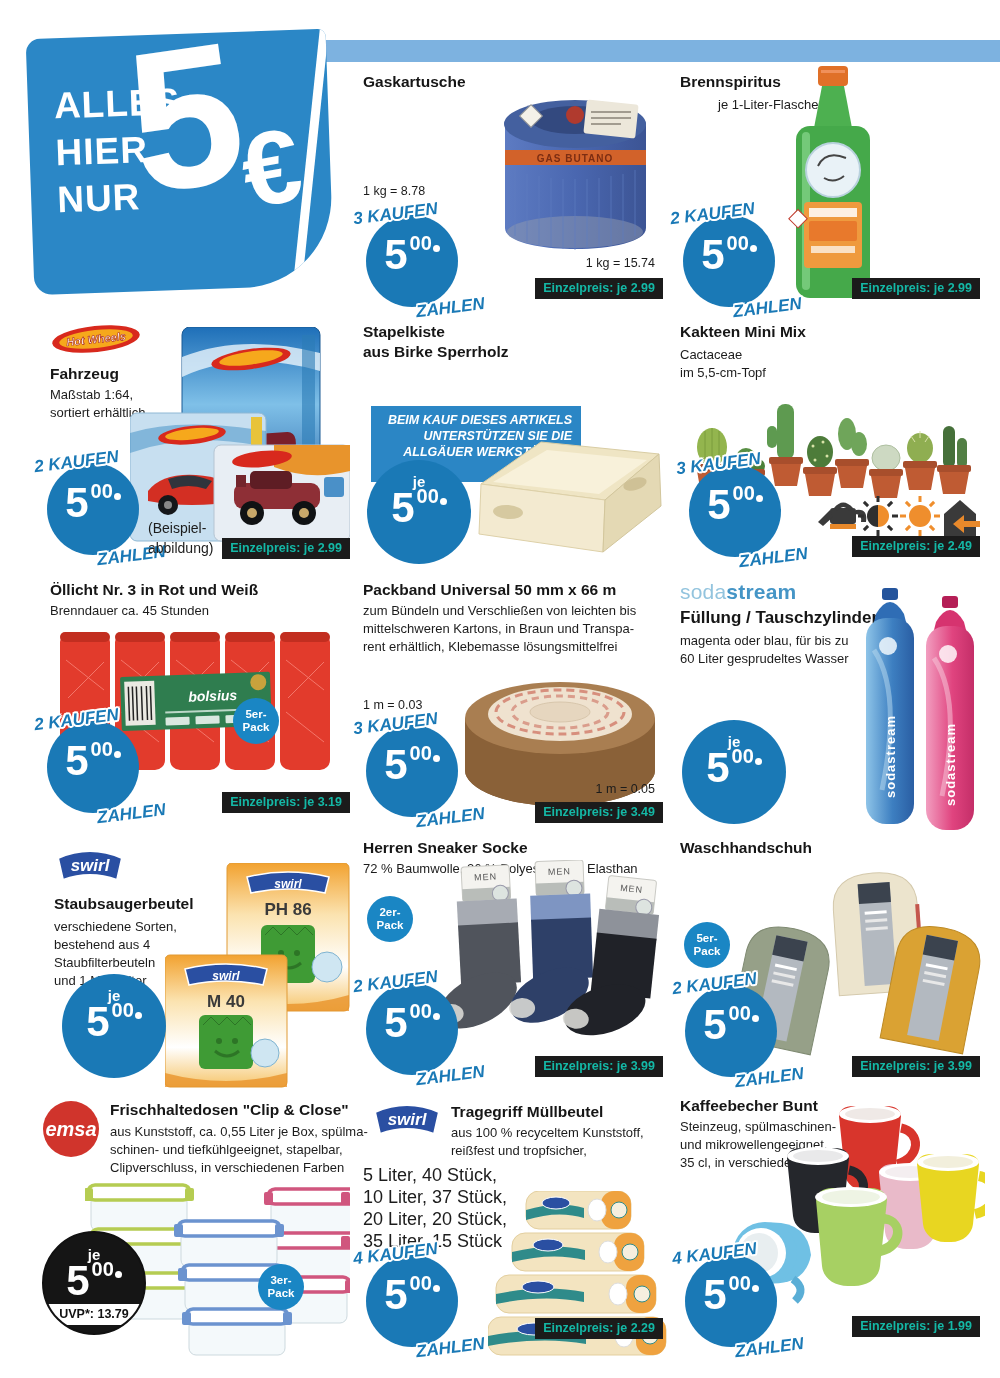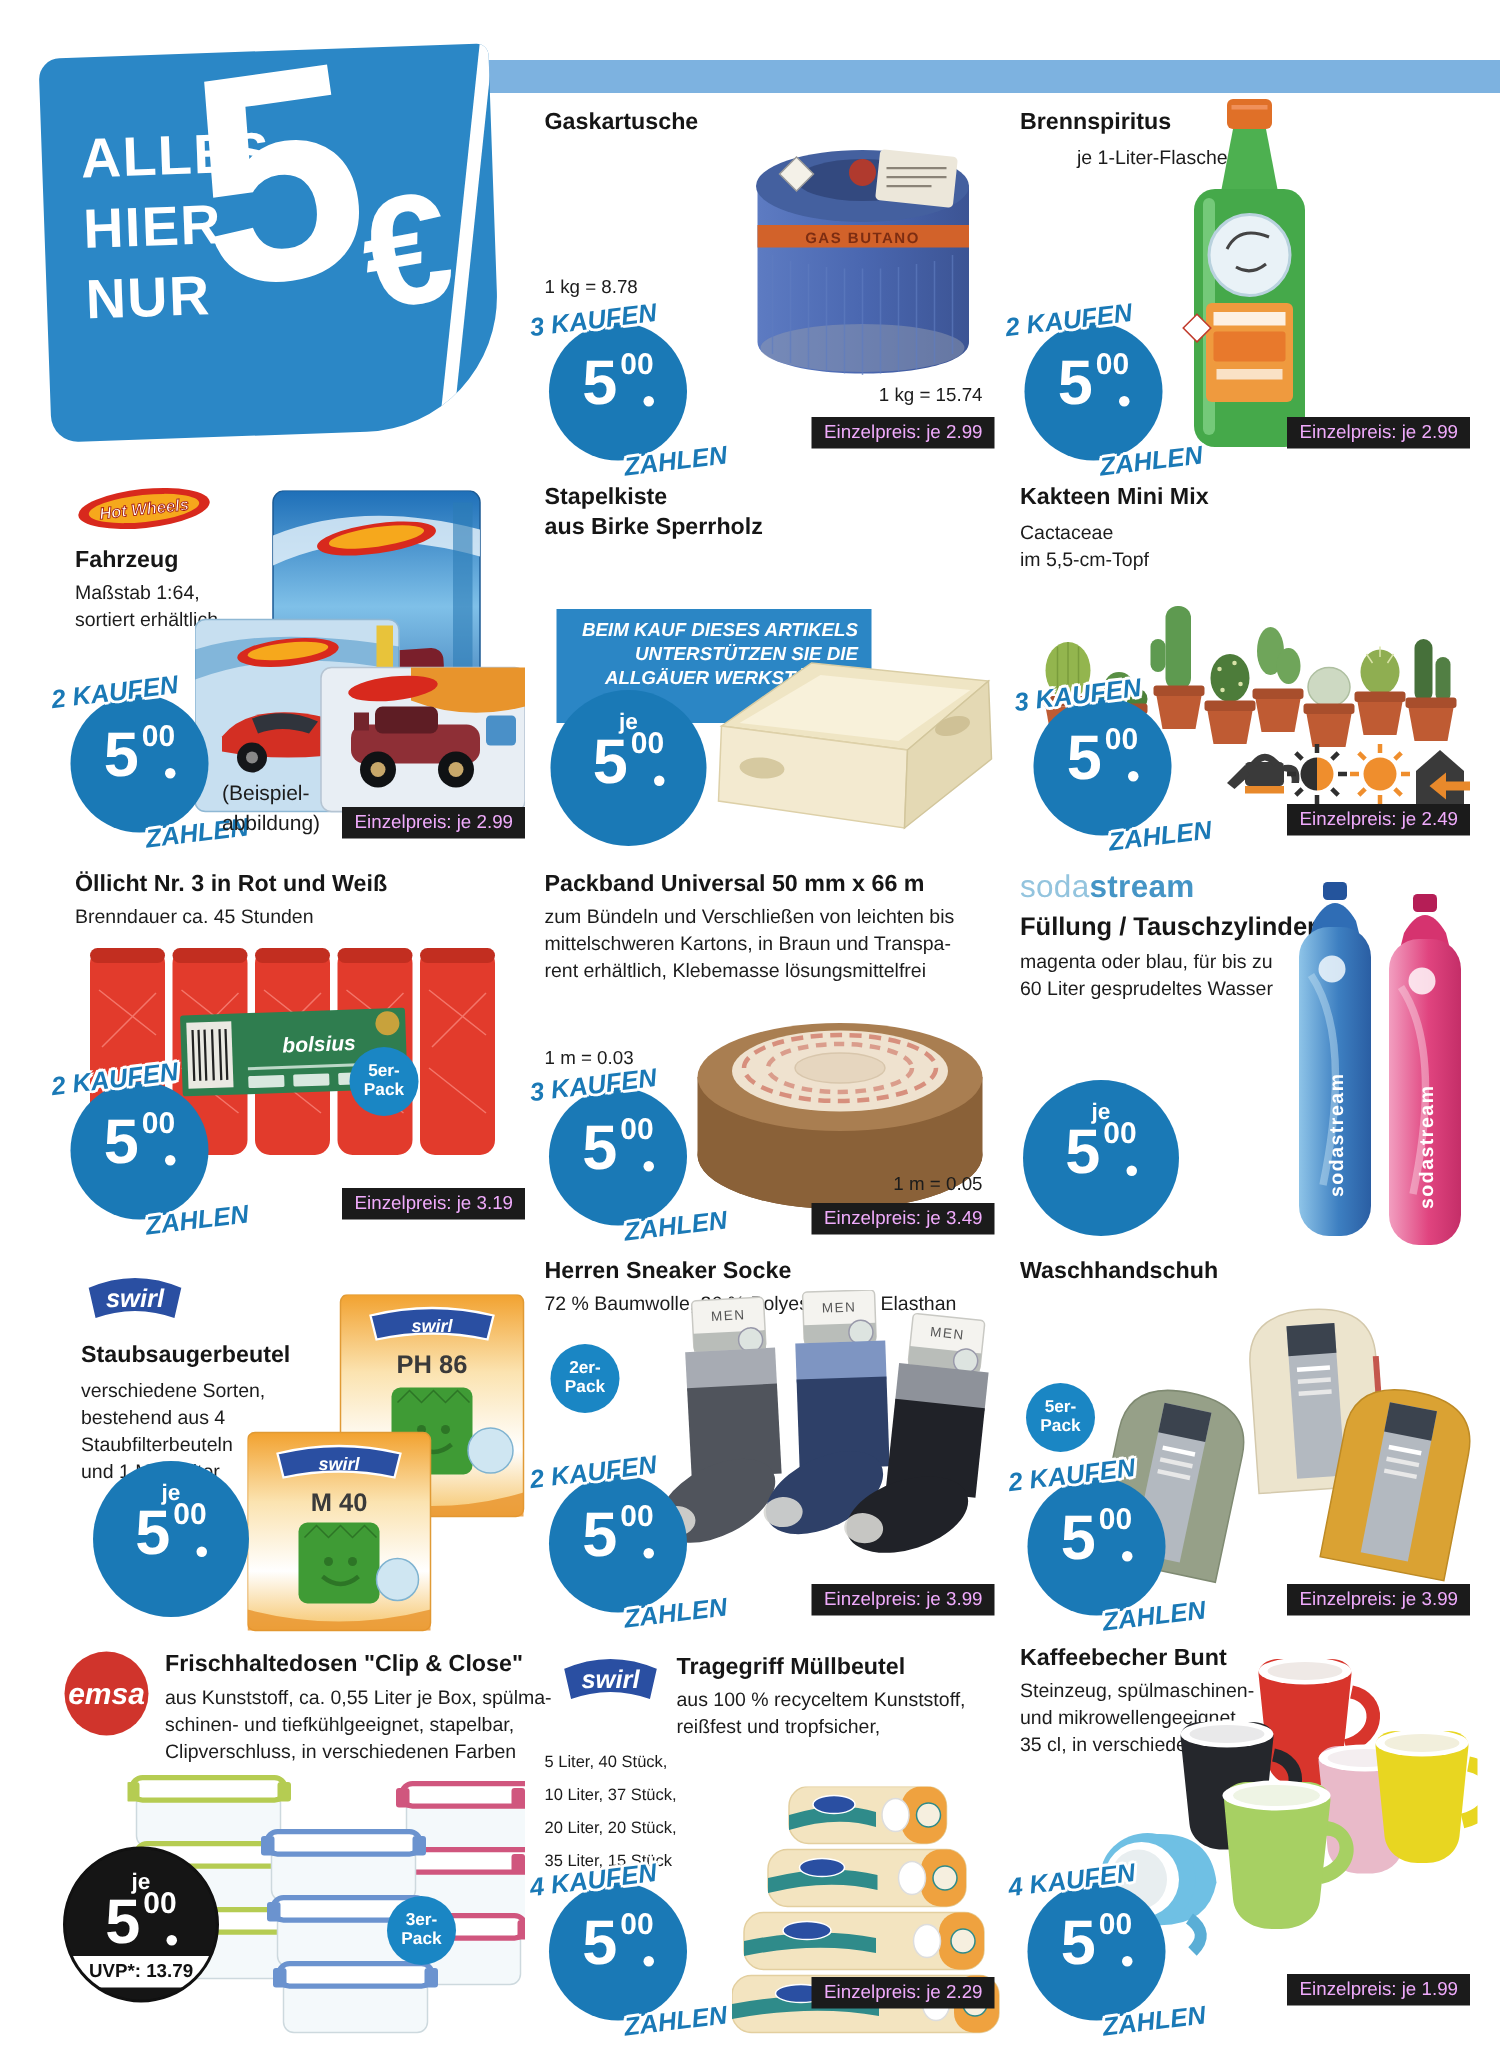--- a/index.html
+++ b/index.html
@@ -15,32 +15,32 @@
   .banner-words{position:absolute;left:26px;top:44px;color:#fff;font-weight:bold;font-size:37px;line-height:47px;letter-spacing:1px;}
   .banner-five{position:absolute;left:102px;top:-26px;color:#fff;font-weight:bold;font-size:200px;line-height:220px;transform:rotate(-6deg);}
   .banner-euro{position:absolute;left:212px;top:78px;color:#fff;font-weight:bold;font-size:104px;transform:rotate(-8deg);}
   
   .cell{position:absolute;}
   .title{position:absolute;font-size:15.5px;font-weight:bold;color:#161616;line-height:20px;white-space:nowrap;}
   .desc{position:absolute;font-size:13px;color:#1c1c1c;line-height:18px;}
   .desc div{white-space:nowrap;}
   .unit{position:absolute;font-size:12.5px;color:#1c1c1c;white-space:nowrap;}
   .note{position:absolute;font-size:14px;color:#1c1c1c;line-height:20px;}
-  .einzel{position:absolute;background:#1b1b1b;color:#f0abfc;font-weight:normal;font-size:12.5px;padding:3px 8px 4px;white-space:nowrap;}
-  .sizes{position:absolute;font-size:11px;color:#1c1c1c;line-height:22px;}
+  .einzel{position:absolute;background:#1b1b1b;color:#14b8a6;font-weight:bold;font-size:12.5px;padding:3px 8px 4px;white-space:nowrap;}
+  .sizes{position:absolute;font-size:18px;color:#1c1c1c;line-height:22px;}
   
   .kbadge{position:absolute;width:120px;height:114px;}
   .kb-circle{position:absolute;left:9px;top:13px;width:92px;height:92px;border-radius:50%;background:#1a79b6;}
   .kb-word{position:absolute;font-style:italic;font-weight:bold;font-size:17px;color:#1a79b6;white-space:nowrap;
     text-shadow:-1.5px -1.5px 0 #fff,1.5px -1.5px 0 #fff,-1.5px 1.5px 0 #fff,1.5px 1.5px 0 #fff,0 -2px 0 #fff,0 2px 0 #fff,-2px 0 0 #fff,2px 0 0 #fff;}
   .kb-qty{left:-4px;top:2px;transform:rotate(-7deg);}
   .kb-pay{right:-8px;bottom:-2px;transform:rotate(-7deg);}
   .kb-price{position:absolute;left:5px;top:32px;width:100px;display:flex;justify-content:center;color:#fff;}
   .p-main{font-size:42px;font-weight:bold;line-height:42px;}
-  .p-frac{display:flex;flex-direction:column;align-items:flex-end;margin-left:2px;}
+  .p-frac{display:flex;flex-direction:row;align-items:flex-start;margin-left:2px;}
   .p-sup{font-size:20px;font-weight:bold;line-height:19px;}
   .p-dot{width:7px;height:7px;border-radius:50%;background:#fff;margin-top:11px;margin-left:1px;}
   
   .jbadge{position:absolute;width:104px;height:104px;border-radius:50%;background:#1a79b6;color:#fff;text-align:center;}
   .jb-je{font-size:15px;font-weight:bold;margin-top:13px;}
   .jb-price{display:flex;justify-content:center;margin-top:-3px;color:#fff;}
   
   .bbadge{position:absolute;width:100px;height:100px;border-radius:50%;background:#151515;color:#fff;text-align:center;overflow:hidden;border:2px solid #111;}
   .bb-band{position:absolute;left:0;right:0;bottom:8px;height:21px;background:#fff;color:#111;font-weight:bold;font-size:12.5px;line-height:21px;}
   

